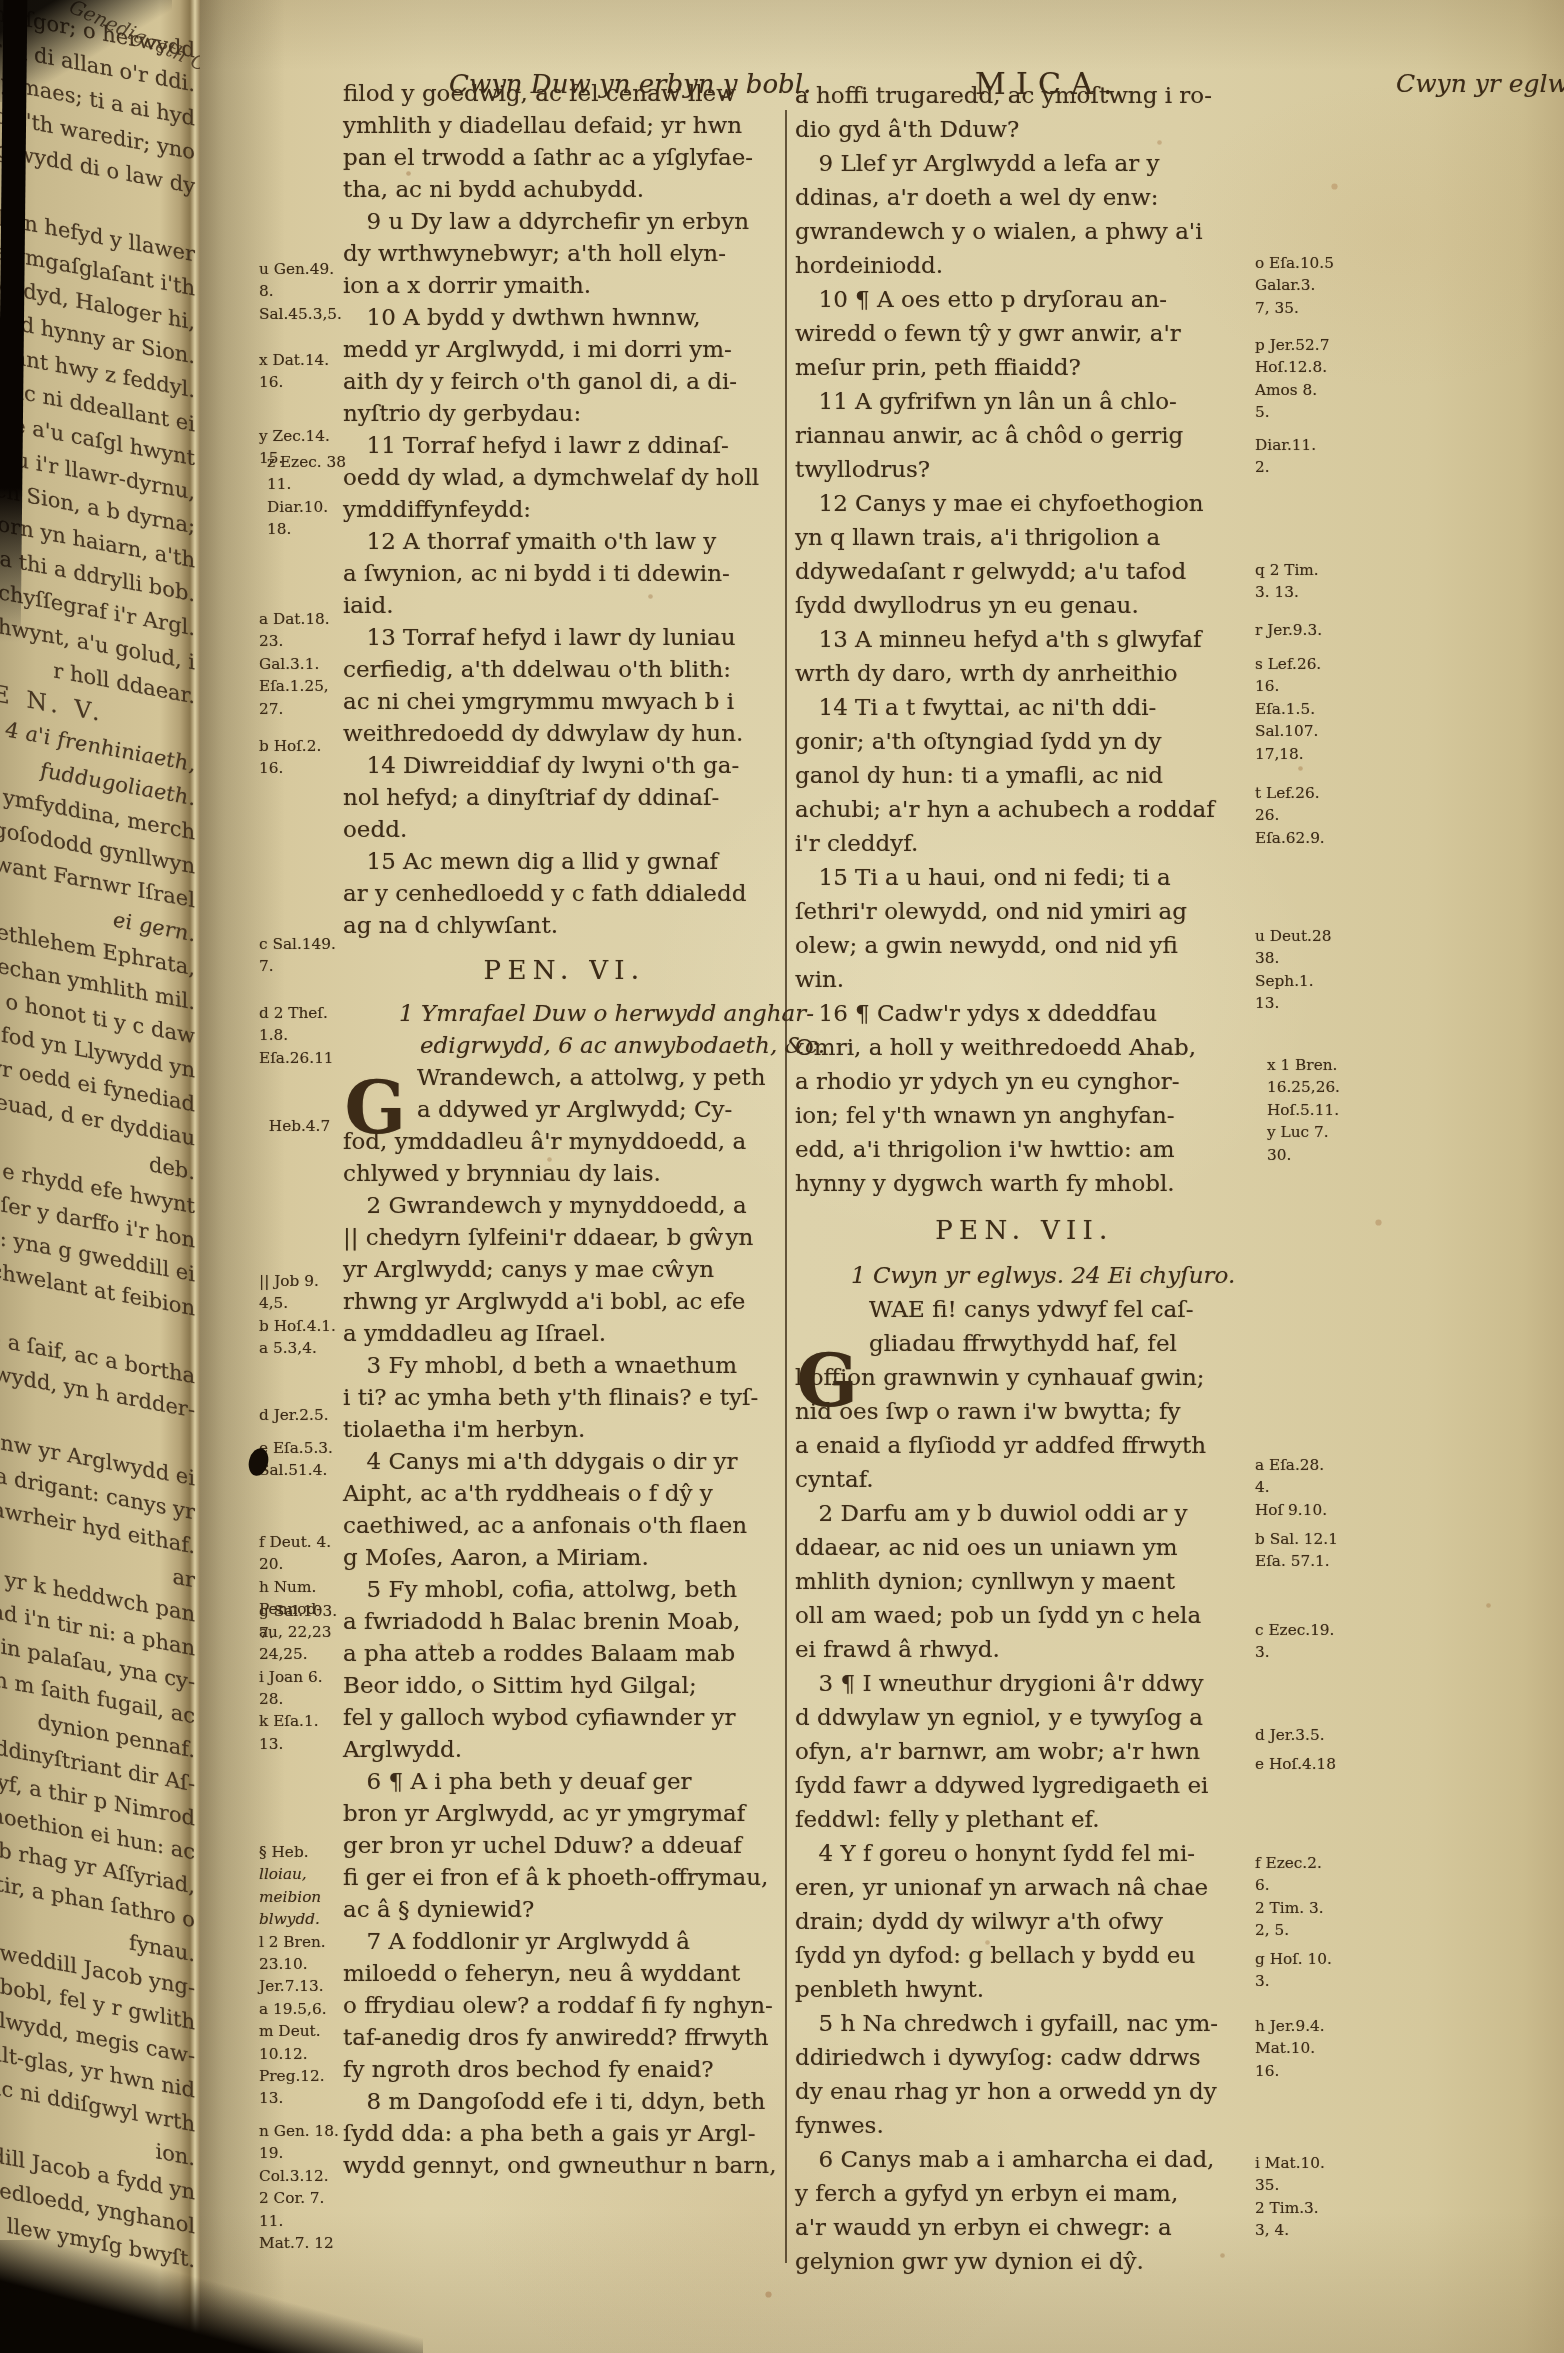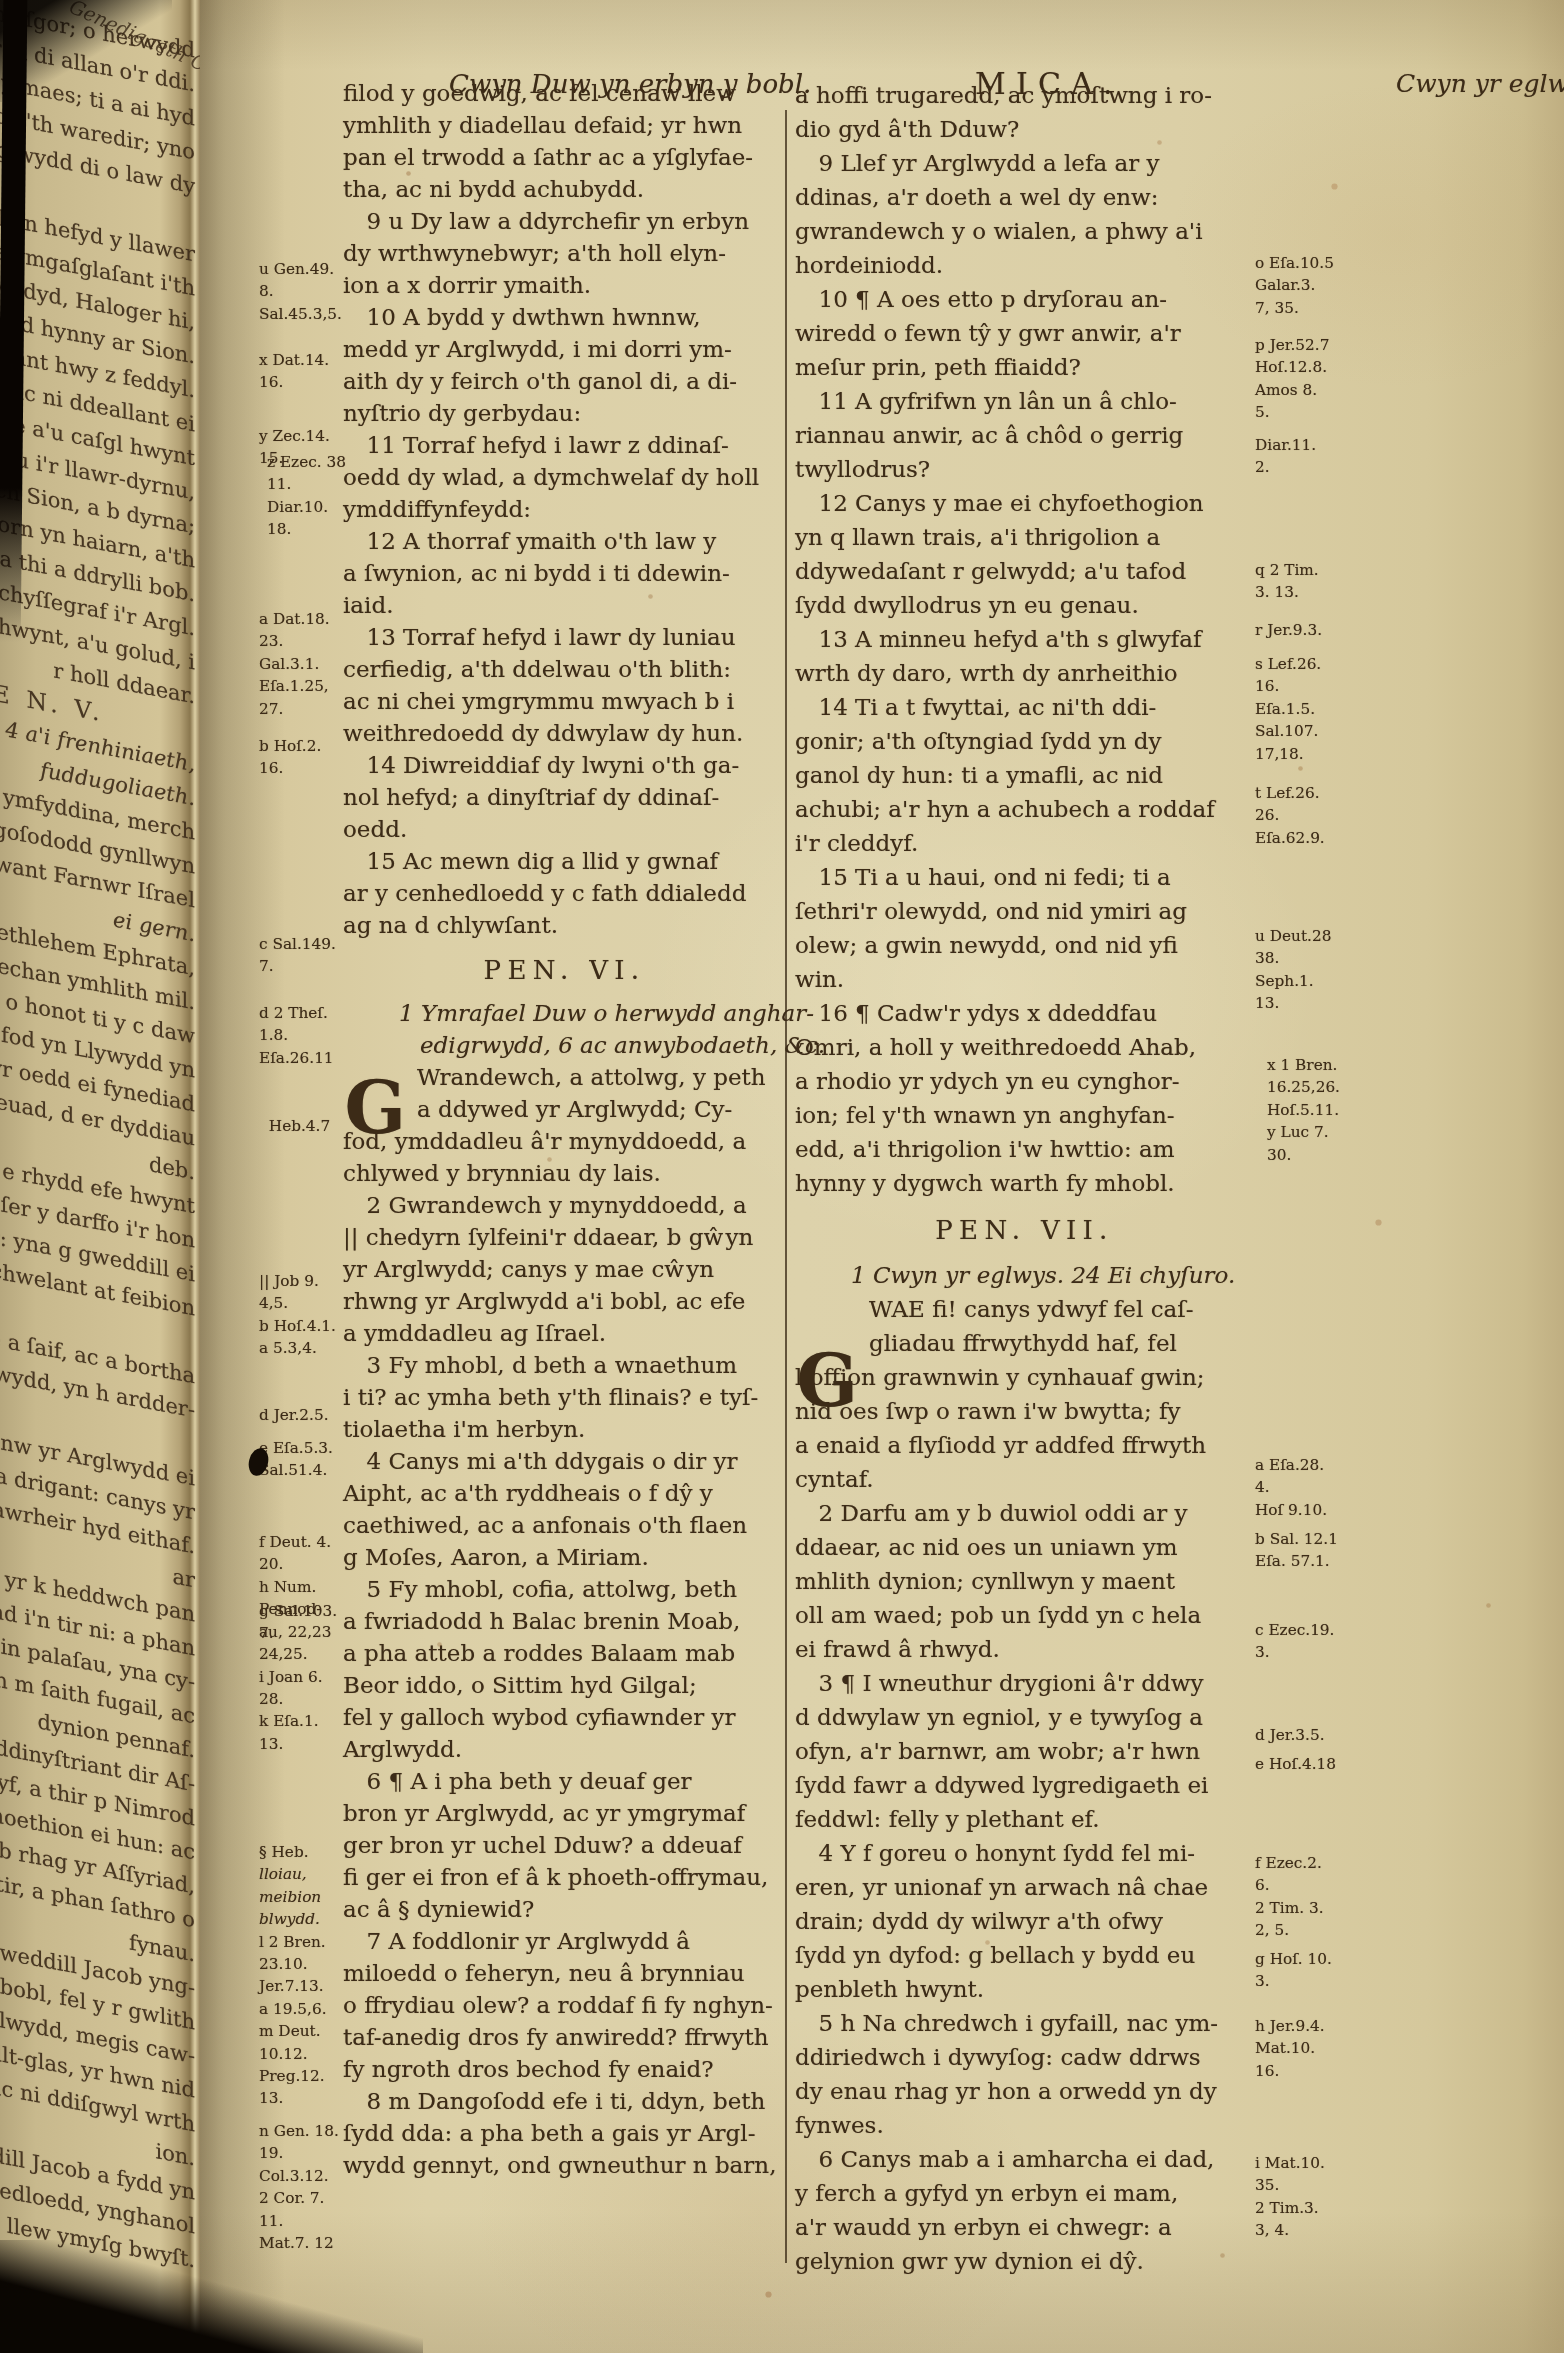--- a/index.html
+++ b/index.html
@@ -154,21 +154,21 @@
       <div class="ln">a pha atteb a roddes Balaam mab</div>
       <div class="ln">Beor iddo, o Sittim hyd Gilgal;</div>
       <div class="ln">fel y galloch wybod cyfiawnder yr</div>
       <div class="ln">Arglwydd.</div>
       <div class="ln v">6 ¶ A i pha beth y deuaf ger</div>
       <div class="ln">bron yr Arglwydd, ac yr ymgrymaf</div>
       <div class="ln">ger bron yr uchel Dduw? a ddeuaf</div>
       <div class="ln">fi ger ei fron ef â k phoeth-offrymau,</div>
       <div class="ln">ac â § dyniewid?</div>
       <div class="ln v">7 A foddlonir yr Arglwydd â</div>
-      <div class="ln">miloedd o feheryn, neu â brynniau</div>
+      <div class="ln">miloedd o feheryn, neu â wyddant</div>
       <div class="ln">o ffrydiau olew? a roddaf fi fy nghyn-</div>
       <div class="ln">taf-anedig dros fy anwiredd? ffrwyth</div>
       <div class="ln">fy ngroth dros bechod fy enaid?</div>
       <div class="ln v">8 m Dangoſodd efe i ti, ddyn, beth</div>
       <div class="ln">ſydd dda: a pha beth a gais yr Argl-</div>
       <div class="ln">wydd gennyt, ond gwneuthur n barn,</div>
       <span class="dropcap" style="top: 998px;">G</span>
     </div>
   <div class="col col-right txt">
       <div class="ln">a hoffi trugaredd, ac ymoſtwng i ro-</div>

